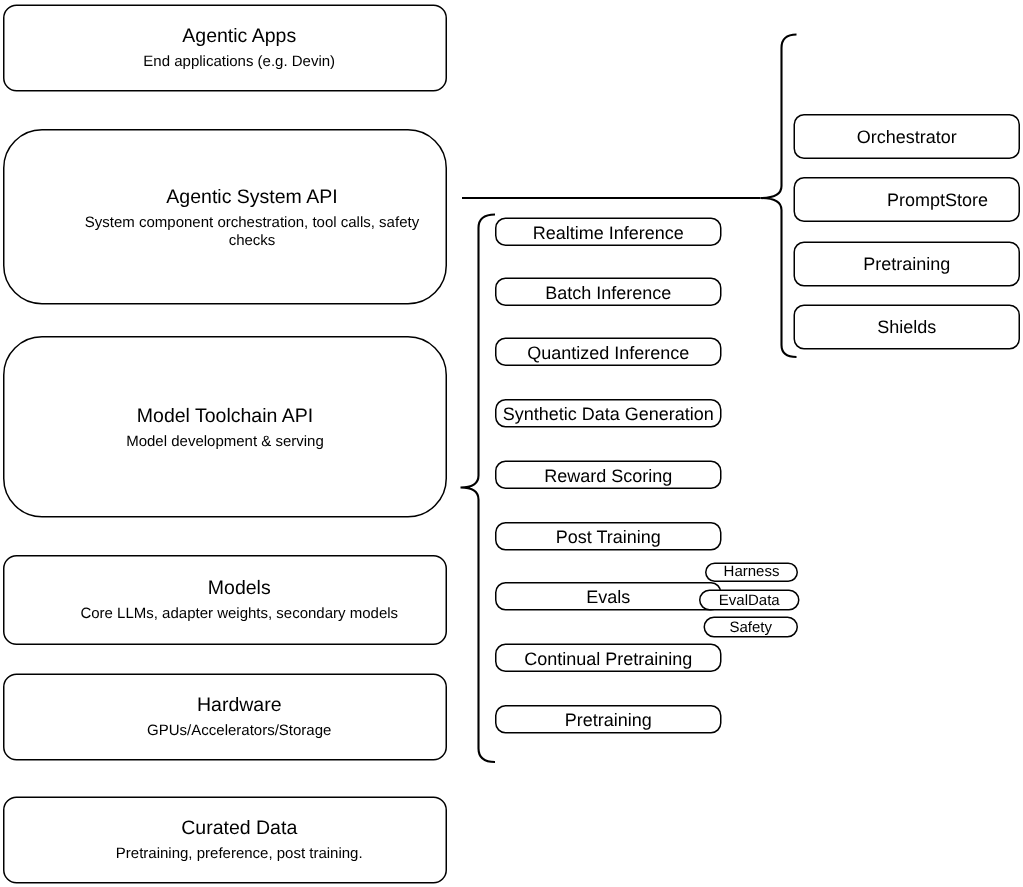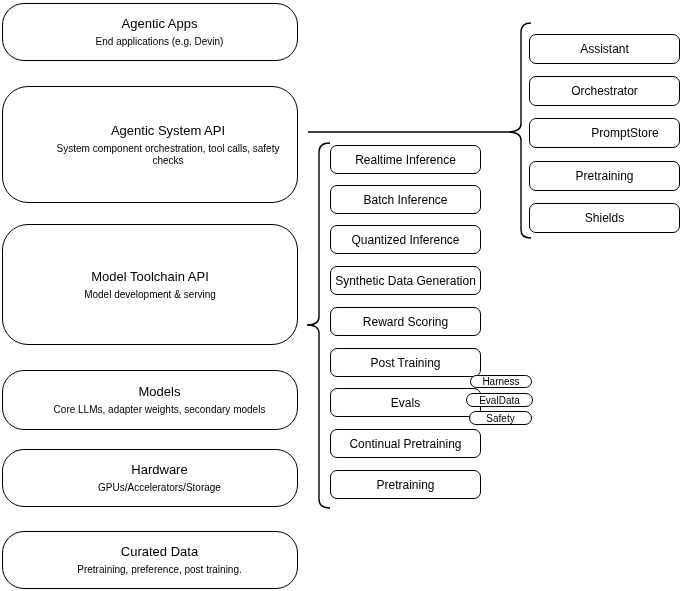--- a/index.html
+++ b/index.html
@@ -7,27 +7,27 @@
   #canvas {
     position:relative; width:682px; height:591px; background:#ffffff;
     overflow:hidden;
   }
   .layer-box { position:absolute; left:2px; width:296px; box-sizing:border-box;
     background:#fff; border:1.5px solid #000;
     display:flex; flex-direction:column; align-items:center; justify-content:center;
     text-align:center; }
   .layer-box .title { font-size:13px; line-height:15px; }
   .layer-box .subtitle { font-size:10px; line-height:12px; margin-top:5px; padding:0 10px; }
-  .r10 { border-radius:22px;padding-left:19px; }
+  .r10 { border-radius:9px;padding-left:19px; }
   .r26 { border-radius:26px; }
   .node { position:absolute; box-sizing:border-box; background:#fff;
     border:1.5px solid #000; border-radius:7px;
     display:flex; align-items:center; justify-content:center;
     font-size:12px; text-align:center; white-space:nowrap; }
-  .mid-node { left:330px; width:151px; height:29px; }
+  .mid-node { left:330px; width:151px; height:19px; }
   .right-node { left:529px; width:151px; height:30px; }
   .pill { position:absolute; box-sizing:border-box; background:#fff;
     border:1.3px solid #000; border-radius:8px;
     display:flex; align-items:center; justify-content:center;
     font-size:10px; white-space:nowrap; z-index:5; }
   #connector-layer { position:absolute; left:0; top:0; z-index:1; }
   .node, .layer-box { z-index:2; }
 </style>
 </head>
 <body>
@@ -77,19 +77,18 @@
   <div class="node mid-node" style="top:307px;">Reward Scoring</div>
   <div class="node mid-node" style="top:348px;">Post Training</div>
   <div class="node mid-node" style="top:388px;">Evals</div>
   <div class="node mid-node" style="top:429px;">Continual Pretraining</div>
   <div class="node mid-node" style="top:470px;">Pretraining</div>
 
   <div class="pill" style="left:470px;top:375px;width:62px;height:13px;">Harness</div>
   <div class="pill" style="left:466px;top:393px;width:67px;height:14px;">EvalData</div>
   <div class="pill" style="left:469px;top:411px;width:63px;height:14px;">Safety</div>
 
-  <div class="node right-node" style="top:34px;">Assistant</div>
   <div class="node right-node" style="top:76px;">Orchestrator</div>
   <div class="node right-node" style="top:118px;padding-left:41px;">PromptStore</div>
   <div class="node right-node" style="top:161px;">Pretraining</div>
   <div class="node right-node" style="top:203px;">Shields</div>
 
 </div>
 
 </body></html>

